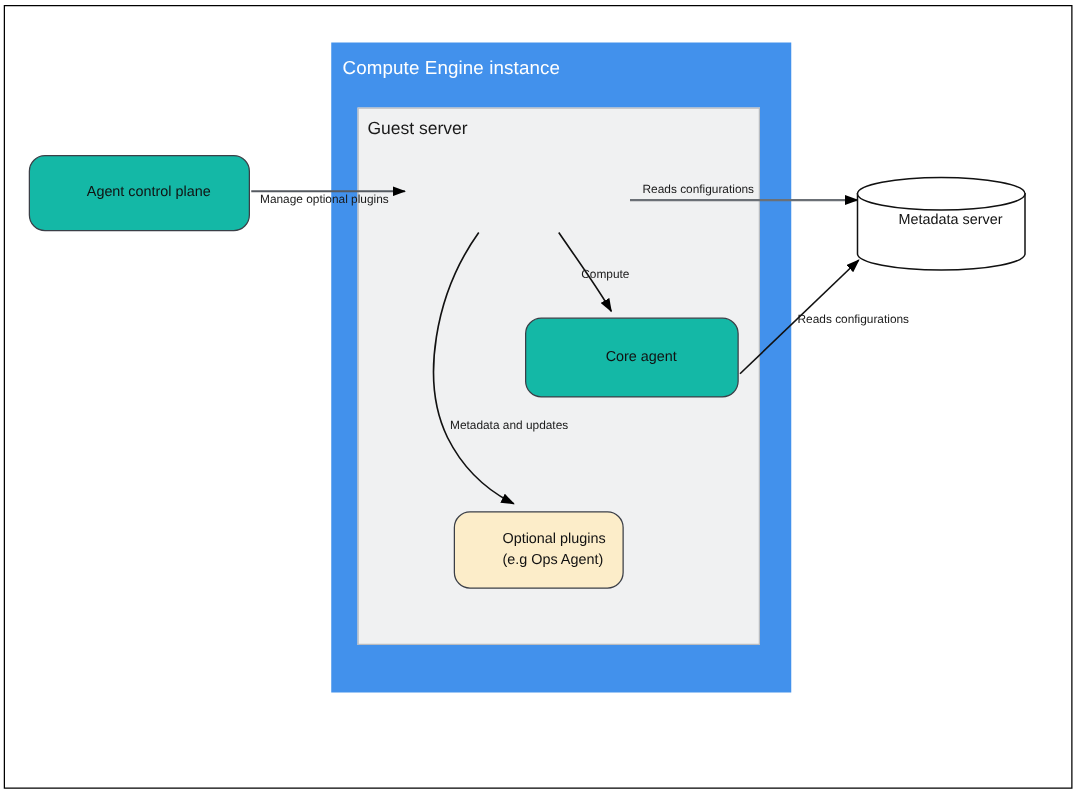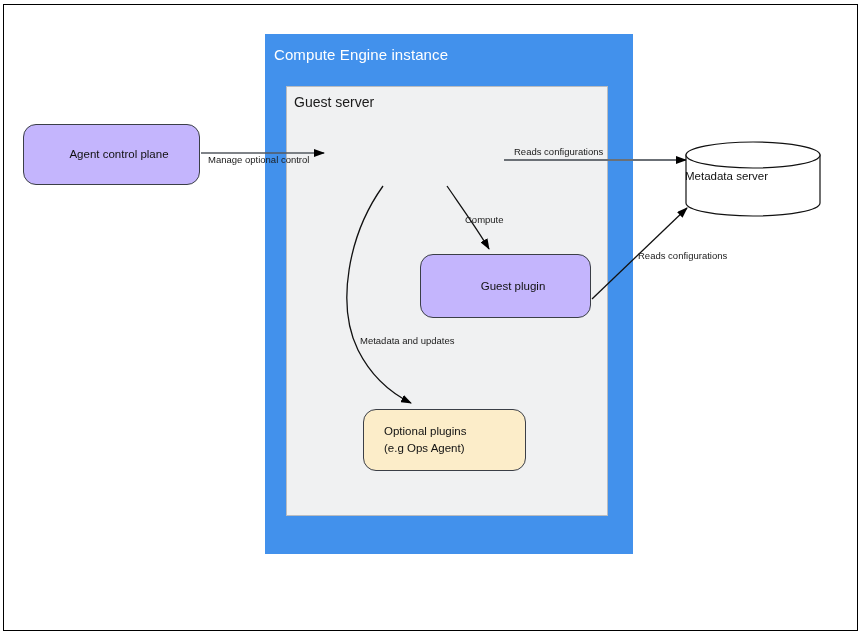--- a/index.html
+++ b/index.html
@@ -13,29 +13,29 @@
   .ce-title{position:absolute;left:274px;top:46px;font-size:15px;color:#ffffff;letter-spacing:.1px;white-space:nowrap;}
 
   
   .ga-box{position:absolute;left:286px;top:86px;width:322px;height:430px;background:#F0F1F2;border:1px solid #b9bcc0;box-sizing:border-box;}
   .ga-title{position:absolute;left:294px;top:94px;font-size:14px;color:#1a1a1a;white-space:nowrap;}
 
   
   .node{position:absolute;box-sizing:border-box;border-radius:13px;border:1.4px solid #3b3f47;
         display:flex;align-items:center;justify-content:center;text-align:center;
         font-size:11.5px;color:#111;line-height:1.45;}
-  .node.blue{background:#c4b5fd;padding-left:15px;}
+  .node.blue{background:#14b8a6;padding-left:15px;}
   .node.yellow{background:#FCEDC9;}
 
   #agent-control-plane{left:23px;top:124px;width:177px;height:61px;}
   #guest-agent-manager{left:325px;top:121px;width:178px;height:64px;}
   #core-plugin{left:420px;top:254px;width:171px;height:64px;}
-  #optional-plugins{left:363px;top:409px;width:163px;height:62px;justify-content:flex-start;padding-left:20px;text-align:left;}
+  #optional-plugins{left:363px;top:409px;width:136px;height:62px;justify-content:flex-start;padding-left:38px;text-align:left;}
   #optional-plugins .lines{white-space:pre-line;}
-  .cyl-label{position:absolute;left:685px;top:170px;width:117px;text-align:left;font-size:11.5px;color:#111;}
+  .cyl-label{position:absolute;left:685px;top:170px;width:117px;text-align:right;font-size:11.5px;color:#111;}
 
   svg.lines{position:absolute;left:0;top:0;width:862px;height:635px;pointer-events:none;}
 
   .elabel{position:absolute;font-size:9.5px;color:#1a1a1a;white-space:nowrap;}
   #lbl-manage{left:208px;top:154px;}
   #lbl-reads1{left:514px;top:146px;}
   #lbl-manages{left:465px;top:214px;}
   #lbl-reads2{left:638px;top:250px;}
   #lbl-installs{left:360px;top:335px;}
 </style>
@@ -86,29 +86,29 @@
       <ellipse cx="753" cy="155" rx="67" ry="13" fill="#ffffff" stroke="#111" stroke-width="1.2"></ellipse>
     </g>
   </svg>
 
   <div class="node blue" id="agent-control-plane">
     <span>Agent control plane</span>
   </div>
 
 
   <div class="node blue" id="core-plugin">
-    <span>Guest plugin</span>
+    <span>Core agent</span>
   </div>
 
   <div class="node yellow" id="optional-plugins">
     <span class="lines">Optional plugins
 (e.g  Ops Agent)</span>
   </div>
 
   <div class="cyl-label">Metadata server</div>
 
-  <div class="elabel" id="lbl-manage">Manage optional control</div>
+  <div class="elabel" id="lbl-manage">Manage optional plugins</div>
   <div class="elabel" id="lbl-reads1">Reads configurations</div>
   <div class="elabel" id="lbl-manages">Compute</div>
   <div class="elabel" id="lbl-reads2">Reads configurations</div>
   <div class="elabel" id="lbl-installs">Metadata and updates</div>
 
 </div>
 
 </body></html>

